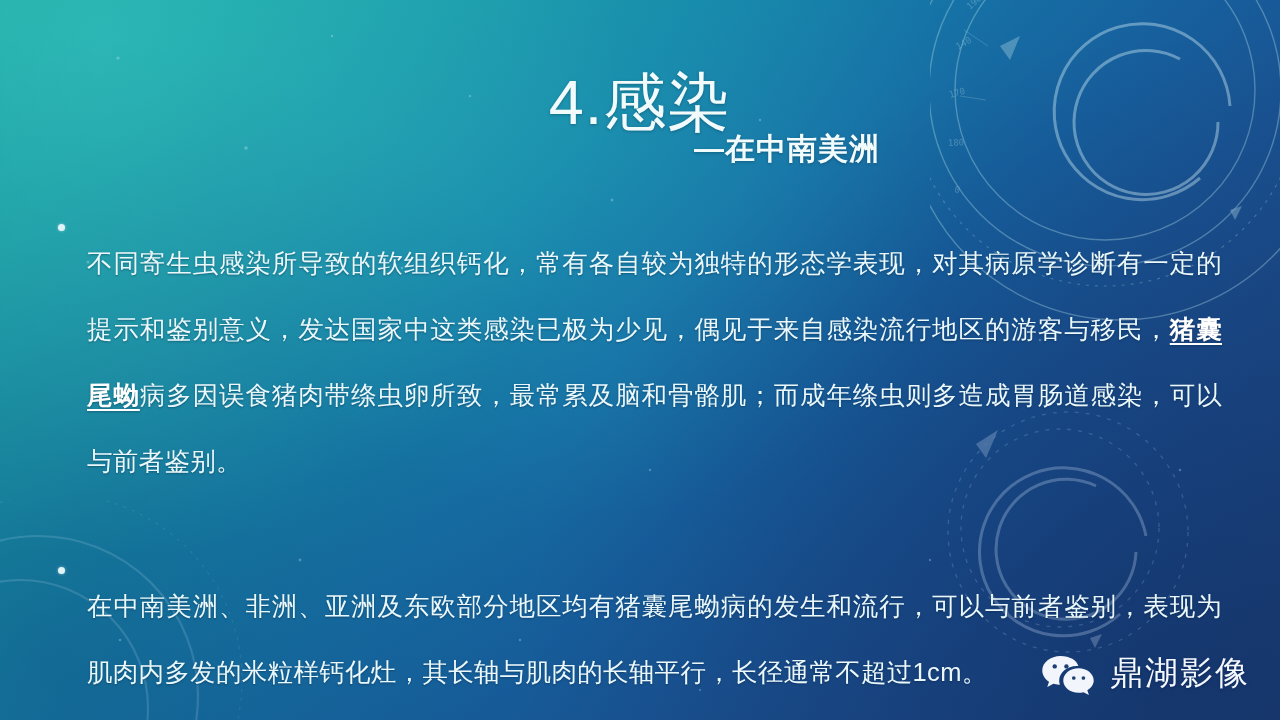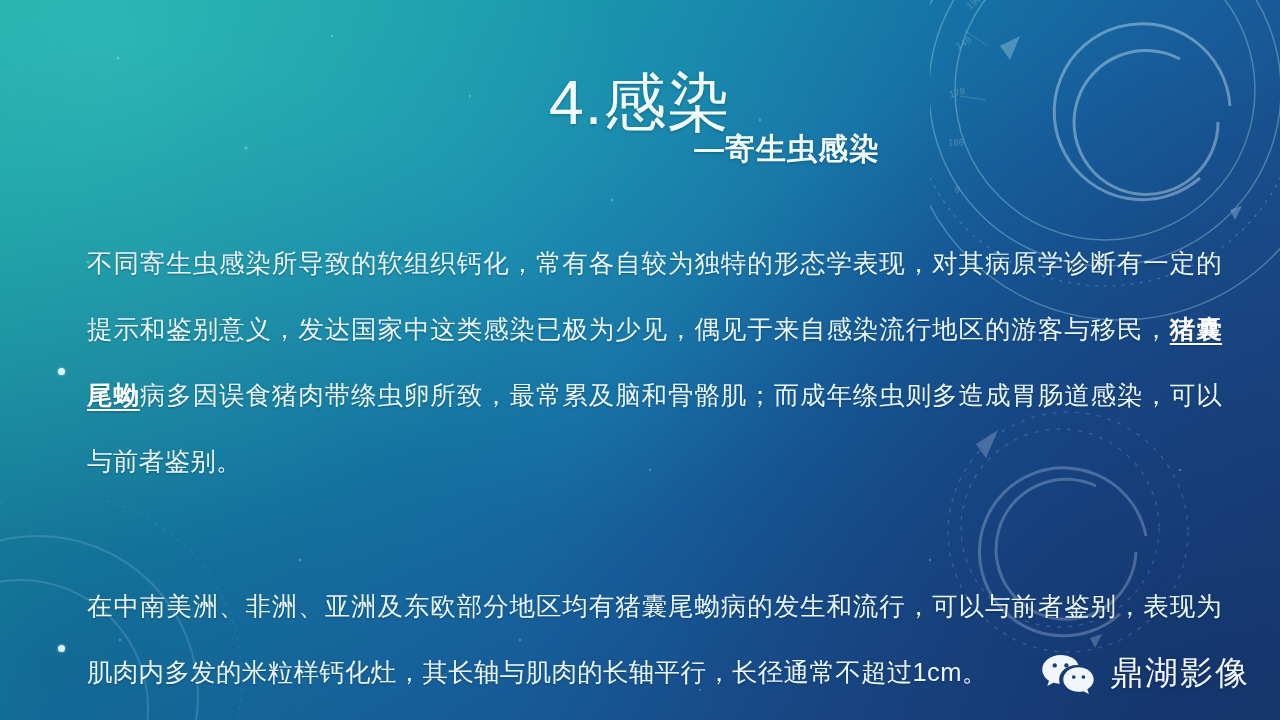--- a/index.html
+++ b/index.html
@@ -55,39 +55,39 @@
     position:absolute;right:400px;top:131px;
     font-size:30px;line-height:1.2;font-weight:700;
     color:#f3fcfc;letter-spacing:1px;
     text-shadow:0 1px 3px rgba(0,40,60,.35);
   }
 
   
   #body{
     position:absolute;left:56px;top:204px;width:1166px;
   }
-  .bullet-row{display:flex;align-items:center;margin-bottom:28px;}
+  .bullet-row{display:flex;align-items:flex-start;margin-bottom:28px;}
   .dot{
     flex:0 0 auto;width:7px;height:7px;border-radius:50%;
     background:#dff4f7;margin:20px 22px 0 2px;
     box-shadow:0 0 3px rgba(255,255,255,.5);
   }
   .para{
     flex:1 1 auto;
     font-size:25.5px;line-height:66px;
     color:#eaf8fb;font-weight:400;letter-spacing:.3px;
     text-align:justify;text-justify:inter-ideograph;
     text-shadow:0 1px 2px rgba(0,30,55,.38);
   }
   .hl{font-weight:700;text-decoration:underline;text-underline-offset:5px;color:#ffffff;}
 
   
   #wechat{
     position:absolute;right:30px;bottom:24px;
-    display:flex;align-items:center;gap:14px;
+    display:flex;align-items:flex-end;gap:14px;
   }
   #wechat-mark{width:56px;height:42px;display:block;}
   #wechat-name{
     font-size:33px;font-weight:400;color:#f4f8ff;letter-spacing:2px;
     text-shadow:0 1px 3px rgba(0,20,60,.45);
     font-family:"DejaVu Sans","Liberation Sans",sans-serif;
   }
 </style>
 </head>
 <body>
@@ -171,21 +171,21 @@
       <circle cx="300" cy="560" r="1.4"></circle>
         <circle cx="120" cy="640" r="1.3"></circle>
       <circle cx="930" cy="560" r="1.2"></circle>
         <circle cx="1180" cy="470" r="1.3"></circle>
       <circle cx="520" cy="640" r="1.2"></circle>
         <circle cx="700" cy="690" r="1.1"></circle>
     </g>
   </svg>
 
   <h1 id="title">4.感染</h1>
-  <div id="subtitle">—寄生虫感染</div>
+  <div id="subtitle">—在中南美洲</div>
 
   <div id="body">
 
     <div class="bullet-row">
       <span class="dot"></span>
       <p class="para">
         <span>不同寄生虫感染所导致的软组织钙化，常有各自较为独特的形态学表现，对其病原学诊断有一定的提示和鉴别意义，发达国家中这类感染已极为少见，偶见于来自感染流行地区的游客与移民，</span><span class="hl">猪囊尾蚴</span><span>病多因误食猪肉带绦虫卵所致，最常累及脑和骨骼肌；而成年绦虫则多造成胃肠道感染，可以与前者鉴别。</span>
       </p>
     </div>
 

